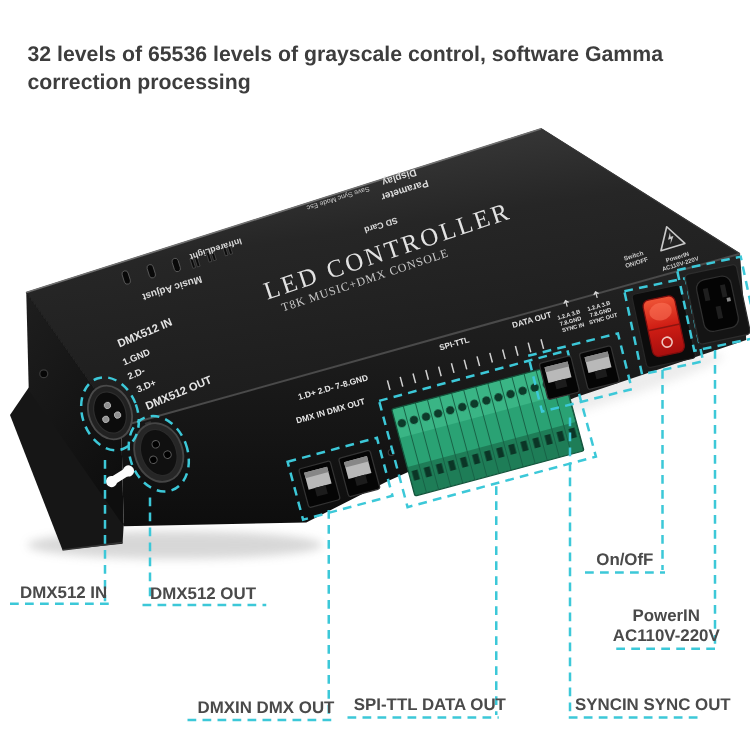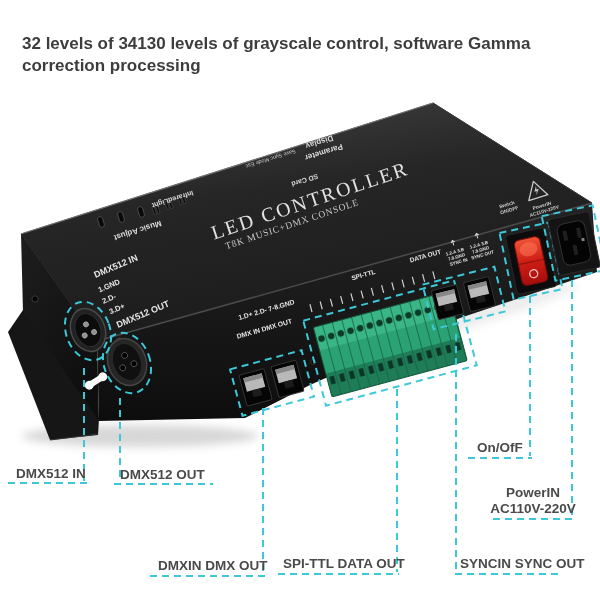--- a/index.html
+++ b/index.html
@@ -10,21 +10,21 @@
   svg text{font-family:"Liberation Sans",sans-serif;}
   .title-serif{font-family:"Liberation Serif","DejaVu Serif",serif;}
   .callout-label{font-size:13.5px;font-weight:bold;fill:#4a4a4a;}
   .panel-txt{fill:#e6e6e6;font-weight:bold;}
   .dash{stroke:#3cc8d8;stroke-width:2;fill:none;stroke-dasharray:7 5;}
 </style>
 </head>
 <body>
 
 <div id="stage">
-  <div id="heading">32 levels of 34130 levels of grayscale control, software Gamma correction processing</div>
+  <div id="heading">32 levels of 65536 levels of grayscale control, software Gamma correction processing</div>
 
   <svg width="600" height="600" viewBox="0 0 600 600">
     <defs>
       <linearGradient id="topGrad" x1="0" y1="0" x2="0.35" y2="1">
         <stop offset="0" stop-color="#454545"></stop>
           <stop offset="0.45" stop-color="#262626"></stop>
           <stop offset="1" stop-color="#1b1b1b"></stop>
       </linearGradient>
       <linearGradient id="frontGrad" x1="0" y1="0" x2="0" y2="1">
         <stop offset="0" stop-color="#242424"></stop>

